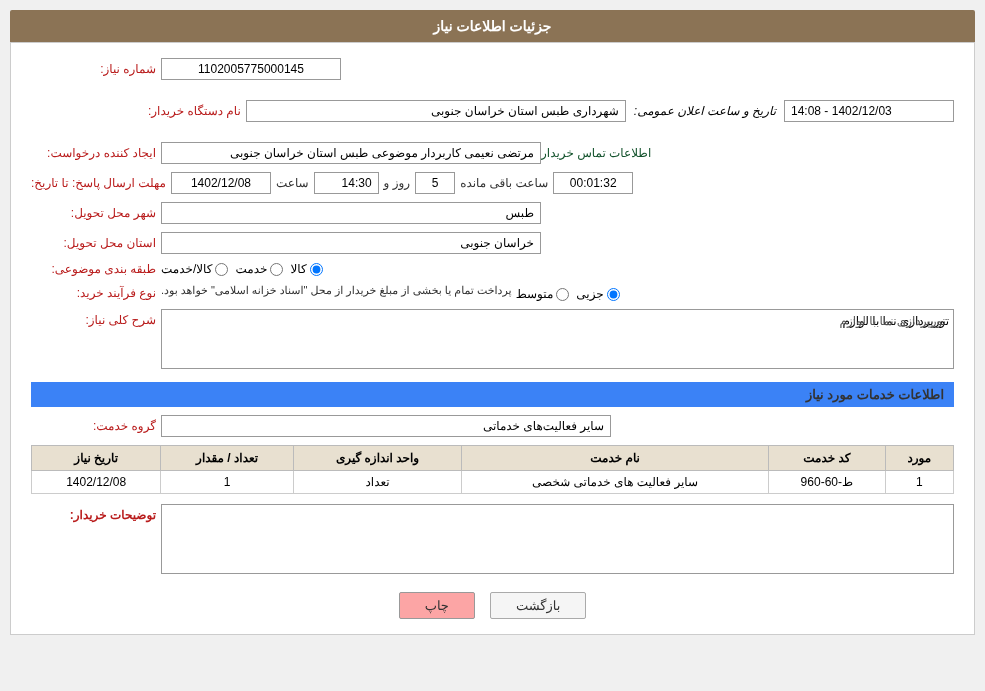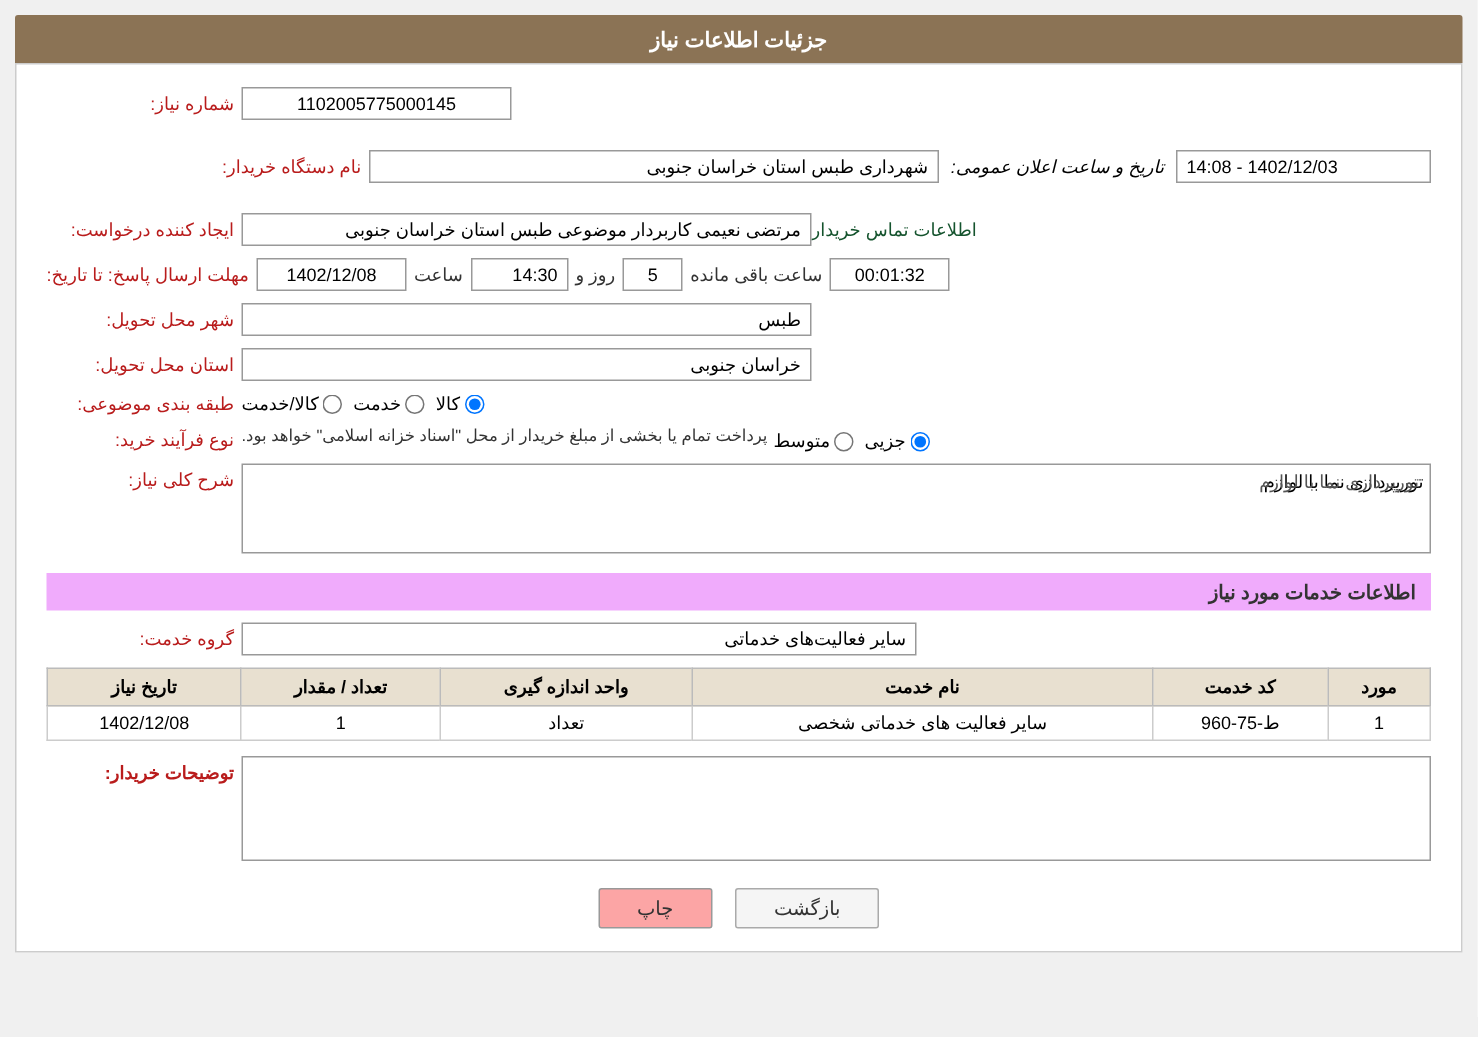--- a/index.html
+++ b/index.html
@@ -65,21 +65,21 @@
     .inline-label {
       font-size: 12px;
       color: #333;
     }
     .link-text {
       color: #14532d;
       text-decoration: none;
       font-size: 12px;
     }
     .section-header {
-      background: #f0abfc;
+      background: #3b82f6;
       color: #333;
       padding: 5px 10px;
       font-weight: bold;
       text-align: right;
       margin: 10px 0 8px 0;
       font-size: 13px;
     }
     .radio-group {
       display: flex;
       align-items: center;
@@ -267,21 +267,21 @@
             <th>کد خدمت</th>
             <th>نام خدمت</th>
             <th>واحد اندازه گیری</th>
             <th>تعداد / مقدار</th>
             <th>تاریخ نیاز</th>
           </tr>
         </thead>
         <tbody>
           <tr>
             <td>1</td>
-            <td>ط-75-960</td>
+            <td>ط-60-960</td>
             <td>سایر فعالیت های خدماتی شخصی</td>
             <td>تعداد</td>
             <td>1</td>
             <td>1402/12/08</td>
           </tr>
         </tbody>
       </table>
     </div>
 
     <div class="form-row" style="align-items:flex-start;">

